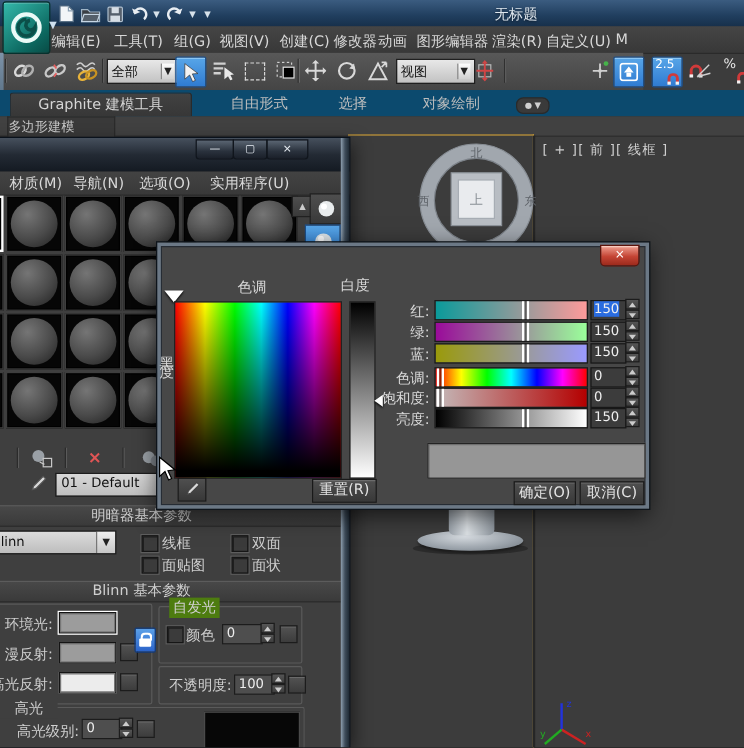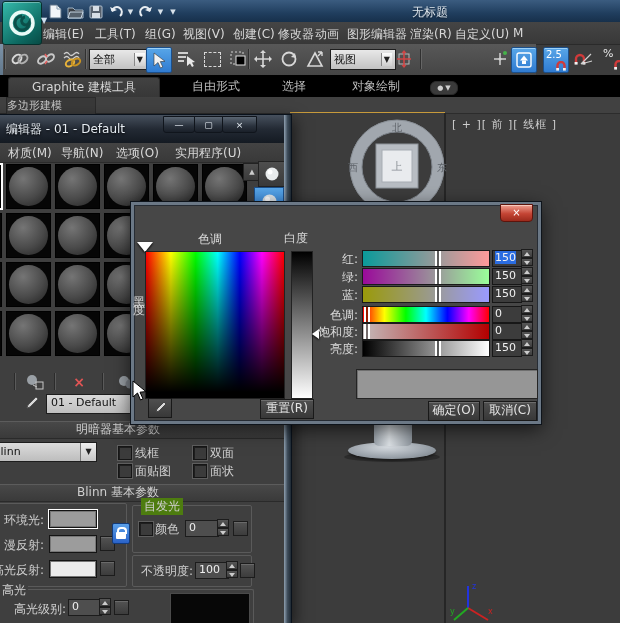--- a/index.html
+++ b/index.html
@@ -21,21 +21,21 @@
   
   #toolbar{left:0;top:44px;width:536px;height:31px;background:linear-gradient(#585858,#454545);border-bottom:1px solid #2c2c2c;}
   .tbtn{position:absolute;top:3px;width:24px;height:24px;display:flex;align-items:center;justify-content:center;border-radius:2px;}
   .tbtn.on{background:linear-gradient(#58a6e8,#2f7bd1);border:1px solid #1c4f8a;box-shadow:inset 0 1px 0 #9cd0f7;}
   .tsep{position:absolute;top:5px;width:1px;height:20px;background:#303030;border-right:1px solid #666;}
   .tdrop{position:absolute;top:5px;height:19px;background:linear-gradient(#e8e8e8,#c2c2c2);border:1px solid #1f1f1f;
          color:#111;display:flex;align-items:center;justify-content:space-between;padding:0 3px;font-size:11px;}
   .tdrop .dc{font-size:8px;color:#222;margin-left:4px;background:linear-gradient(#fdfdfd,#cfcfcf);border-left:1px solid #888;padding:2px 2px;}
   #leftstrip{left:0;top:44px;width:3px;height:53px;background:linear-gradient(#7d93a8,#4d6478);}
   
-  #ribbon{left:0;top:75px;width:620px;height:22px;background:#000000;border-bottom:1px solid #303030;}
+  #ribbon{left:0;top:75px;width:620px;height:22px;background:#0c4a6e;border-bottom:1px solid #303030;}
   .rtab{position:absolute;top:2px;height:19px;line-height:19px;text-align:center;font-size:12px;color:#bdbdbd;}
   .rtab.active{background:linear-gradient(#424242,#373737);border:1px solid #2a2a2a;border-bottom:none;border-radius:3px 3px 0 0;color:#d6d6d6;}
   #rib-drop{position:absolute;left:430px;top:6px;width:26px;height:12px;background:#3a3a3a;border:1px solid #2a2a2a;border-radius:6px;
             color:#cfcfcf;font-size:7px;display:flex;align-items:center;justify-content:center;gap:2px;}
   #panelstrip{left:0;top:97px;width:620px;height:16px;background:#414141;border-bottom:1px solid #2c2c2c;}
   #paneltab{position:absolute;left:6px;top:0px;width:88px;height:16px;background:#393939;border:1px solid #2b2b2b;border-bottom:none;
             color:#c8c8c8;font-size:11px;text-align:left;line-height:15px;}
   
   #vp-left{left:290px;top:112px;width:154px;height:511px;border-top:1px solid #c79a3b;border-right:1px solid #c79a3b;background:#3c3c3c;}
   #vp-div{left:444px;top:113px;width:2px;height:510px;background:#262626;}
@@ -368,21 +368,20 @@
       <path d="M20 28 L40 40" stroke="#cc2222" stroke-width="2"></path>
       <path d="M20 28 L6 40" stroke="#22aa22" stroke-width="2"></path>
       <text x="24" y="9" font-size="8" fill="#2233dd" id="ax-z">z</text>
       <text x="40" y="34" font-size="8" fill="#cc2222" id="ax-x">x</text>
       <text x="2" y="34" font-size="8" fill="#22aa22" id="ax-y">y</text>
     </svg>
   </div>
 
   <div class="abs" id="mated">
     <div id="mated-title">
-      <span class="t">编辑器 - 01 - Default</span>
       <div class="winbtn" style="right:96px;width:30px">—</div>
       <div class="winbtn" style="right:68px;width:27px">▢</div>
       <div class="winbtn" style="right:34px;width:33px">×</div>
     </div>
     <div id="mated-menus">
       <span class="memenu" style="left:58px">材质(M)</span>
       <span class="memenu" style="left:111px">导航(N)</span>
       <span class="memenu" style="left:166px">选项(O)</span>
       <span class="memenu" style="left:225px">实用程序(U)</span>
     </div>
@@ -514,21 +513,21 @@
       <span class="plab" style="left:2px;top:7px;width:58px">不透明度:</span>
       <div class="numfield" style="left:62px;top:6px;width:26px">100</div>
       <div class="spin" style="left:93px;top:5px">
           <i class="su"></i>
           <i class="sd"></i>
         </div>
       <div class="mapbtn" style="left:107px;top:7px"></div>
     </div>
 
     <div class="grp" style="left:2px;top:474px;width:300px;height:34px;border-bottom:none"></div>
-    <span style="position:absolute;left:50px;top:467px;background:#3f3f3f;padding:0 2px;font-size:12px;color:#cfcfcf">高光</span>
+    <span style="position:absolute;left:50px;top:467px;background:#3f3f3f;padding:0 12px;font-size:12px;color:#cfcfcf">高光</span>
     <span class="plab" style="left:56px;top:486px;width:60px">高光级别:</span>
     <div class="numfield" style="left:118px;top:484px;width:26px">0</div>
     <div class="spin" style="left:149px;top:483px">
         <i class="su"></i>
         <i class="sd"></i>
       </div>
     <div class="mapbtn" style="left:164px;top:485px"></div>
     <div id="me-graph"></div>
 
     <div id="me-rborder"></div>

